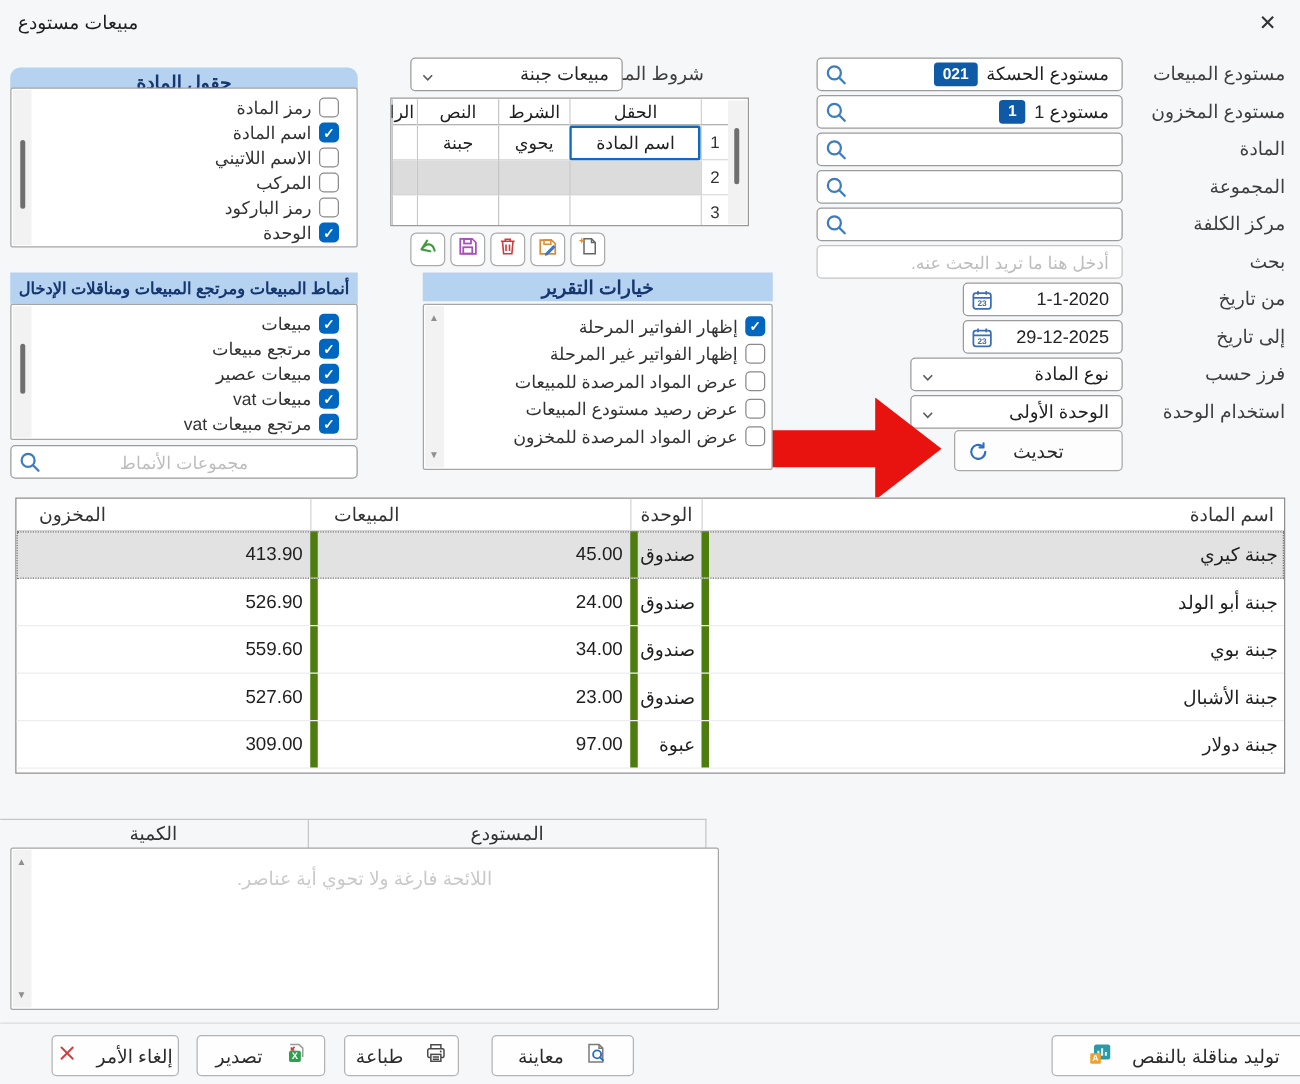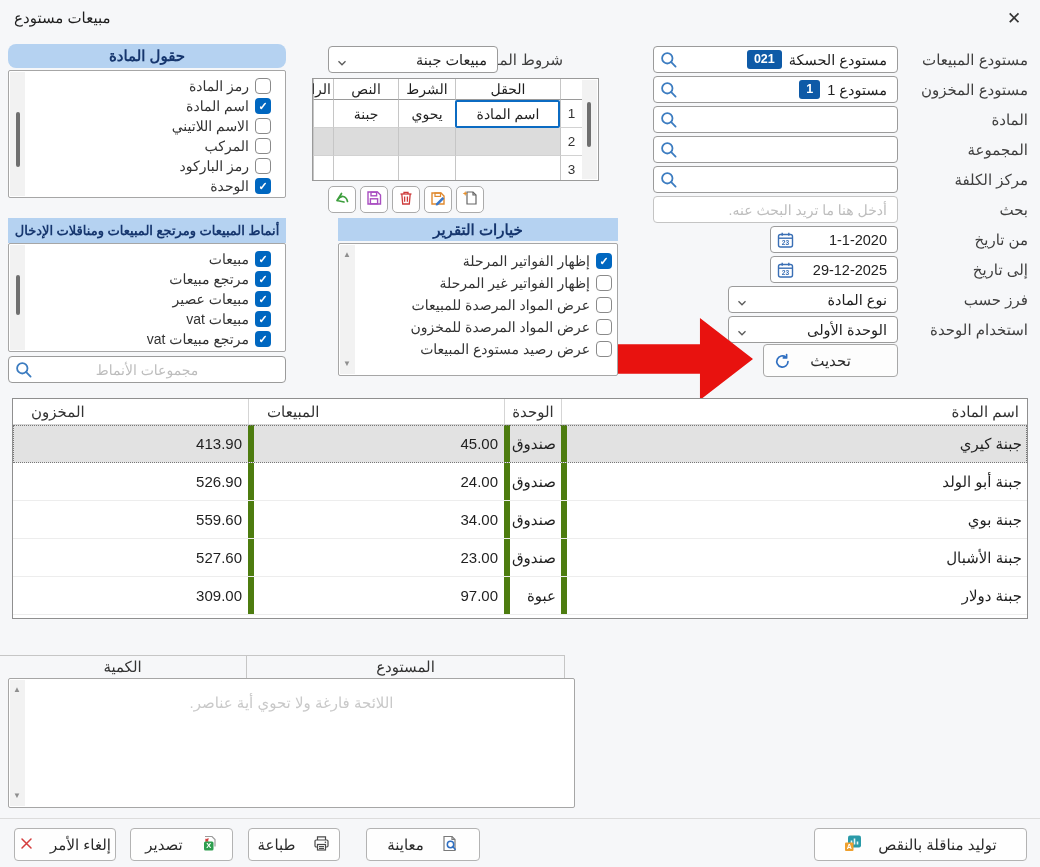--- a/index.html
+++ b/index.html
@@ -80,21 +80,21 @@
   .theader { position:absolute; left:0; top:655px; width:565px; height:24px; display:grid; grid-template-columns:318px 247px; direction:rtl;
              border-top:1px solid #c6c6c6; border-right:1px solid #c6c6c6; }
   .thcell { font-size:15px; color:#333; display:flex; align-items:flex-start; justify-content:center; padding-top:2px; border-left:1px solid #c6c6c6; }
   .thcell:last-child { border-left:none; }
   .emptylist { position:absolute; left:8px; top:678px; width:567px; height:130px; background:#fff; border:1px solid #a6a6a6; border-radius:2px; }
   .empty-ph { position:absolute; top:15px; left:0; right:0; text-align:center; color:#c9c9c9; font-size:15px; }
 
   
   .footline { position:absolute; left:0; top:818px; width:1040px; height:1px; background:#dcdcdc; }
   .fbtn { position:absolute; top:828px; height:33px; background:#fefefe; border:1px solid #b3b3b3; border-radius:4px;
-          display:flex; align-items:center; justify-content:center; gap:16px; font-size:15px; color:#2b2b2b; direction:ltr; }
+          display:flex; align-items:center; justify-content:center; gap:16px; font-size:15px; color:#2b2b2b; direction:ltr;margin-left:27px; }
 
   
   .red-arrow { position:absolute; left:617px; top:318px; width:136px; height:82px; background:#e8120f;
                clip-path: polygon(0 32%, 61% 32%, 61% 0%, 100% 50%, 61% 100%, 61% 68%, 0 68%); }
 </style>
 </head>
 <body>
 
 <div class="wtitle">مبيعات مستودع</div>
 <div class="closex">✕</div>
@@ -206,21 +206,21 @@
   <span class="icon-left">
     <svg width="19" height="19" viewBox="0 0 19 19">
         <path d="M15 9.5 a5.6 5.6 0 1 1 -2.1-4.4" fill="none" stroke="#2f6fc1" stroke-width="1.7" stroke-linecap="round"></path>
         <polyline points="13.6,2.6 13.6,5.9 10.4,5.9" fill="none" stroke="#2f6fc1" stroke-width="1.7" stroke-linejoin="round" stroke-linecap="round"></polyline>
       </svg>
   </span>
 </div>
 
 <div class="red-arrow"></div>
 
-<div class="phead" style="right:754px; left:8px; top:44px; height:24px; font-size:15px;border-radius:8px;">
+<div class="phead" style="right:754px; left:8px; top:54px; height:24px; font-size:15px;border-radius:8px;">
   <span>حقول المادة</span>
 </div>
 <div class="pbody" style="left:8px; top:70px; width:278px; height:128px;">
   <div class="vtrack">
     <div class="vthumb" style="top:40px; height:55px;"></div>
   </div>
   <div class="items-col" style="top:5px; right:0; left:18px; gap:0;">
     <div class="cb-row" style="height:20px; padding-right:14px;">
       <span class="cb off"></span>
       <span>رمز المادة</span>
@@ -394,25 +394,25 @@
     <div class="cb-row" style="height:22px; padding-right:5px;">
       <span class="cb off"></span>
       <span>إظهار الفواتير غير المرحلة</span>
     </div>
     <div class="cb-row" style="height:22px; padding-right:5px;">
       <span class="cb off"></span>
       <span>عرض المواد المرصدة للمبيعات</span>
     </div>
     <div class="cb-row" style="height:22px; padding-right:5px;">
       <span class="cb off"></span>
+      <span>عرض رصيد مستودع المبيعات</span>
+    </div>
+    <div class="cb-row" style="height:22px; padding-right:5px;">
+      <span class="cb off"></span>
       <span>عرض المواد المرصدة للمخزون</span>
-    </div>
-    <div class="cb-row" style="height:22px; padding-right:5px;">
-      <span class="cb off"></span>
-      <span>عرض رصيد مستودع المبيعات</span>
     </div>
   </div>
 </div>
 
 <div class="rtable">
   <div class="rhead">
     <div class="hcell h-name">اسم المادة</div>
     <div class="hcell h-unit">الوحدة</div>
     <div class="hcell h-num">
         <span>المبيعات</span>

